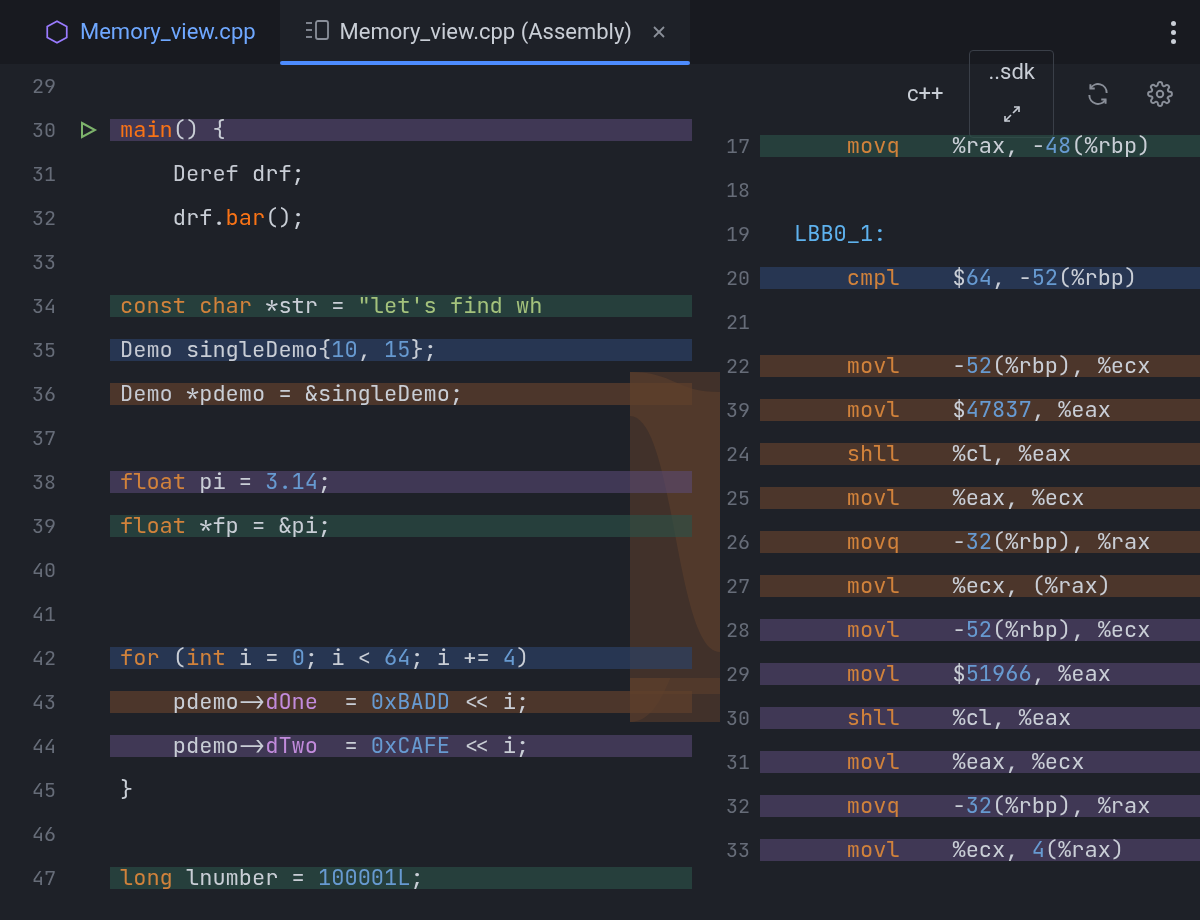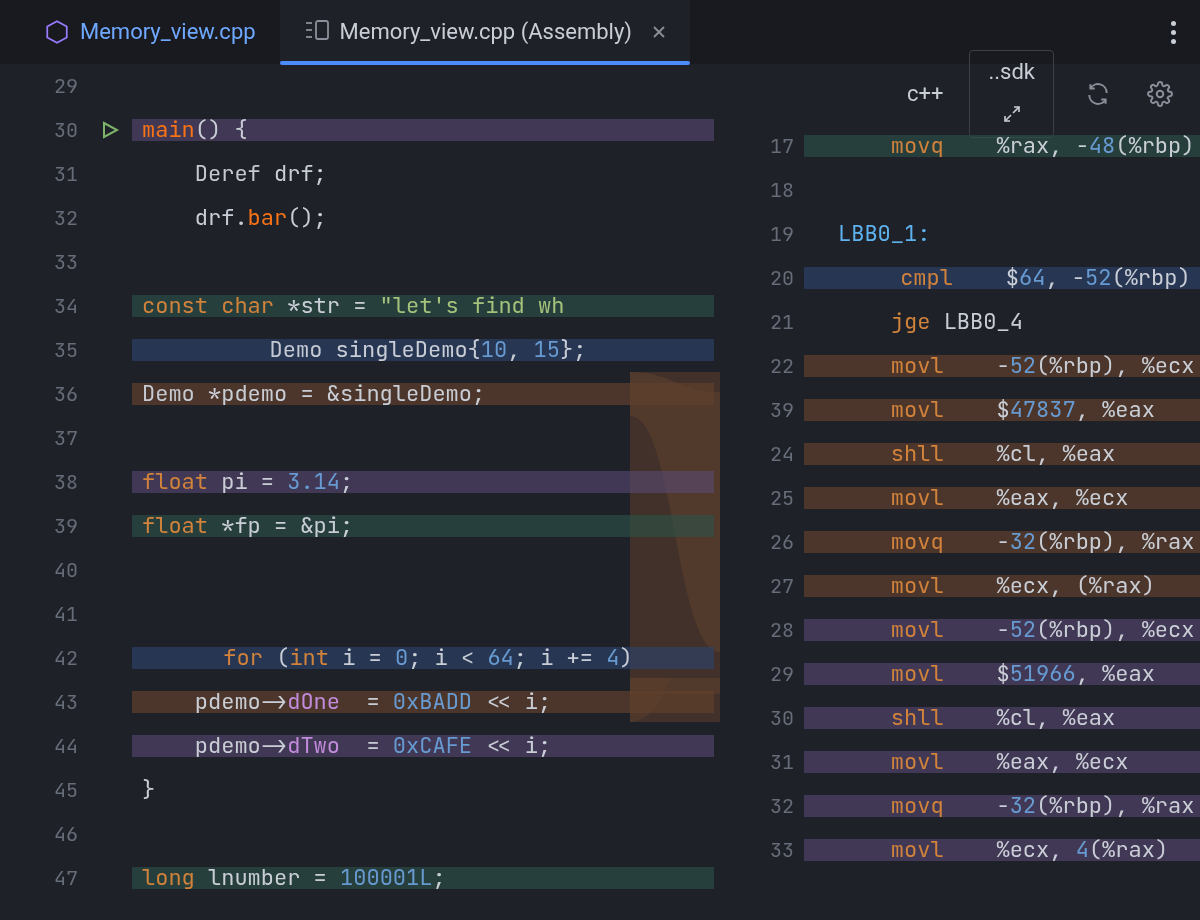--- a/index.html
+++ b/index.html
@@ -82,21 +82,20 @@
   
   .workspace {
     display: flex;
     height: calc(920px - 64px);
     position:relative;
   }
 
   
   .pane {
     position: relative;
-    margin-left: 22px;
   }
   .pane.left { width: 692px; }
   .pane.right { flex: 1; }
 
   .code {
     display: block;
   }
   .row {
     display: flex;
     align-items: center;
@@ -120,21 +119,21 @@
     padding-left: 16px;
     white-space: pre;
     overflow: hidden;
     position:relative;
   }
   .pane.left .content{padding-left:10px}
 
   .row.hl-purple .content { background: var(--hl-purple); }
   .row.hl-green  .content { background: var(--hl-green); }
   .row.hl-brown  .content { background: var(--hl-brown); }
-  .row.hl-blue   .content { background: var(--hl-blue); text-align: center; }
+  .row.hl-blue   .content { background: var(--hl-blue); }
 
   
   .r-toolbar{
     display:flex;
     align-items:center;
     justify-content:flex-end;
     gap:26px;
     height:60px;
     padding: 0 22px 0 28px;
     font-family: -apple-system,BlinkMacSystemFont,"Segoe UI",Roboto,sans-serif;
@@ -379,21 +378,20 @@
         <div class="row ">
           <div class="gutter">19</div>
           <div class="content"><span class="lbl-asm">LBB0_1:</span></div>
         </div>
         <div class="row hl-blue">
           <div class="gutter">20</div>
           <div class="content"><span class="op">    </span><span class="mnem">cmpl</span><span class="op">    $</span><span class="n">64</span><span class="op">, -</span><span class="n">52</span><span class="op">(</span><span class="reg">%rbp</span><span class="op">)</span></div>
         </div>
         <div class="row ">
           <div class="gutter">21</div>
-          <div class="content"><span class="op">    </span><span class="mnem">jge </span><span class="op">LBB0_4</span></div>
         </div>
         <div class="row hl-brown">
           <div class="gutter">22</div>
           <div class="content"><span class="op">    </span><span class="mnem">movl</span><span class="op">    -</span><span class="n">52</span><span class="op">(</span><span class="reg">%rbp</span><span class="op">), </span><span class="reg">%ecx</span></div>
         </div>
         <div class="row hl-brown">
           <div class="gutter">39</div>
           <div class="content"><span class="op">    </span><span class="mnem">movl</span><span class="op">    $</span><span class="n">47837</span><span class="op">, </span><span class="reg">%eax</span></div>
         </div>
         <div class="row hl-brown">

